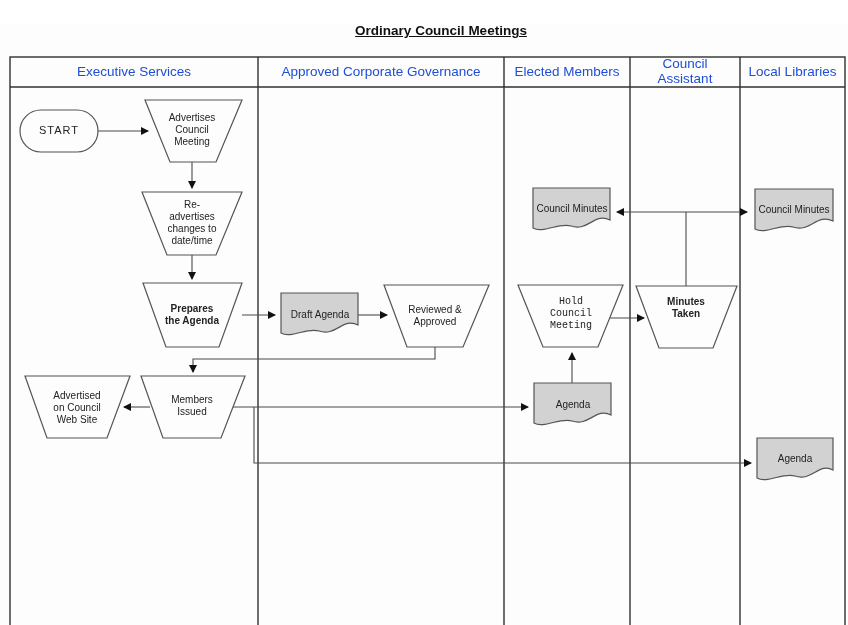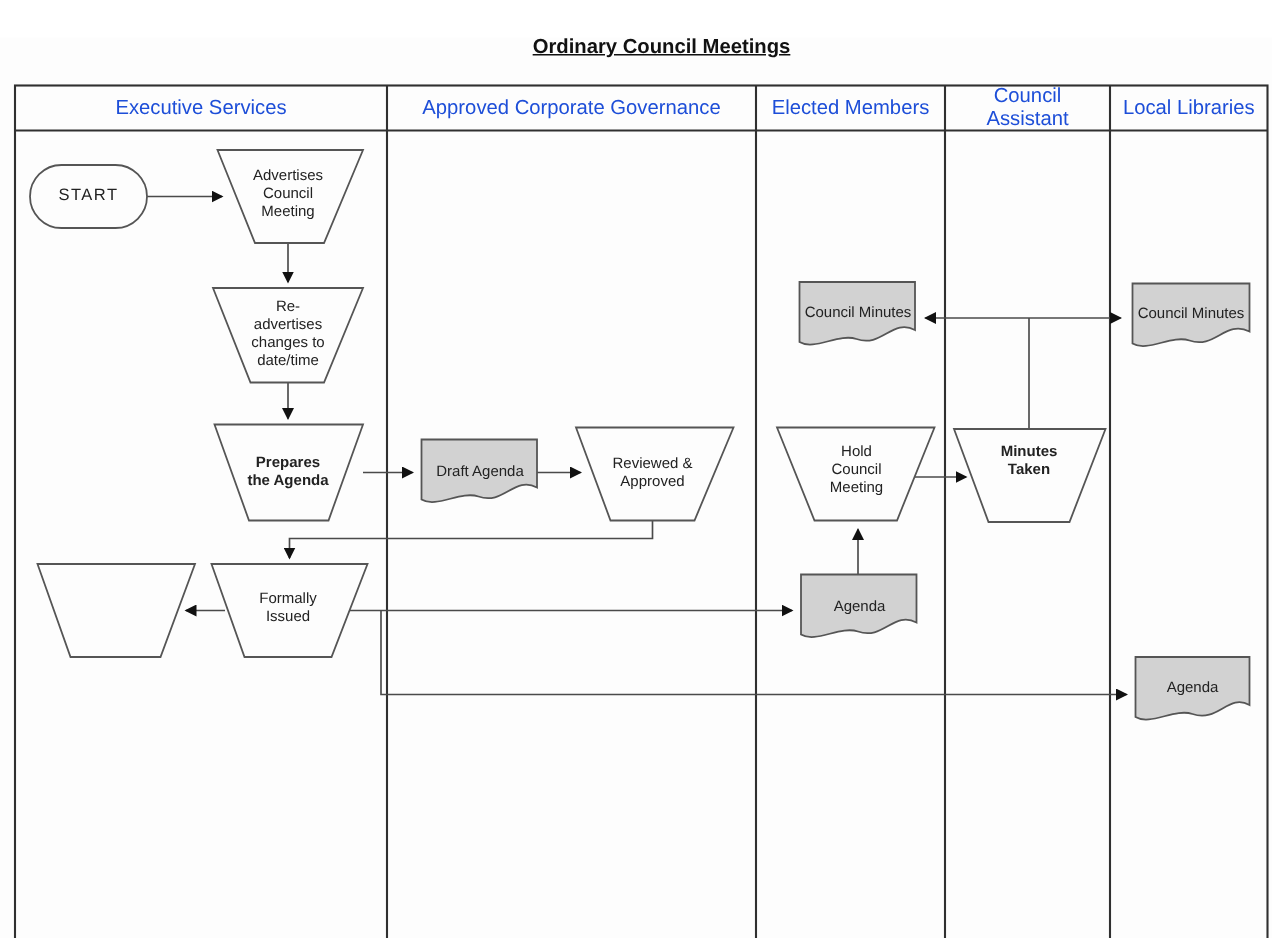--- a/index.html
+++ b/index.html
@@ -97,25 +97,28 @@
 Meeting</div>
   <div class="lbl" style="left:154px;top:172px;width:76px;height:52px;">Re-
 advertises
 changes to
 date/time</div>
   <div class="lbl" style="left:152px;top:272px;width:80px;height:36px;font-weight:bold;">Prepares
 the Agenda</div>
   <div class="lbl" style="left:284px;top:280px;width:72px;height:20px;">Draft Agenda</div>
   <div class="lbl" style="left:392px;top:276px;width:86px;height:30px;">Reviewed &amp;
 Approved</div>
-  <div class="lbl" style="left:156px;top:366px;width:72px;height:30px;">Formally
+  <div class="lbl" style="left:37px;top:362px;width:80px;height:42px;">Advertised
+on Council
+Web Site</div>
+  <div class="lbl" style="left:156px;top:366px;width:72px;height:30px;">Members
 Issued</div>
   <div class="lbl" style="left:536px;top:174px;width:72px;height:20px;font-size:10px;">Council Minutes</div>
   <div class="lbl" style="left:757px;top:175px;width:74px;height:20px;font-size:10px;">Council Minutes</div>
-  <div class="lbl" style="left:528px;top:266px;width:86px;height:46px;">Hold
+  <div class="lbl" style="left:528px;top:266px;width:86px;height:46px;font-family:Liberation Mono, monospace;">Hold
 Council
 Meeting</div>
   <div class="lbl" style="left:650px;top:268px;width:72px;height:30px;font-weight:bold;">Minutes
 Taken</div>
   <div class="lbl" style="left:537px;top:370px;width:72px;height:20px;">Agenda</div>
   <div class="lbl" style="left:759px;top:424px;width:72px;height:20px;">Agenda</div>
 
 </div>
 
 </body></html>

